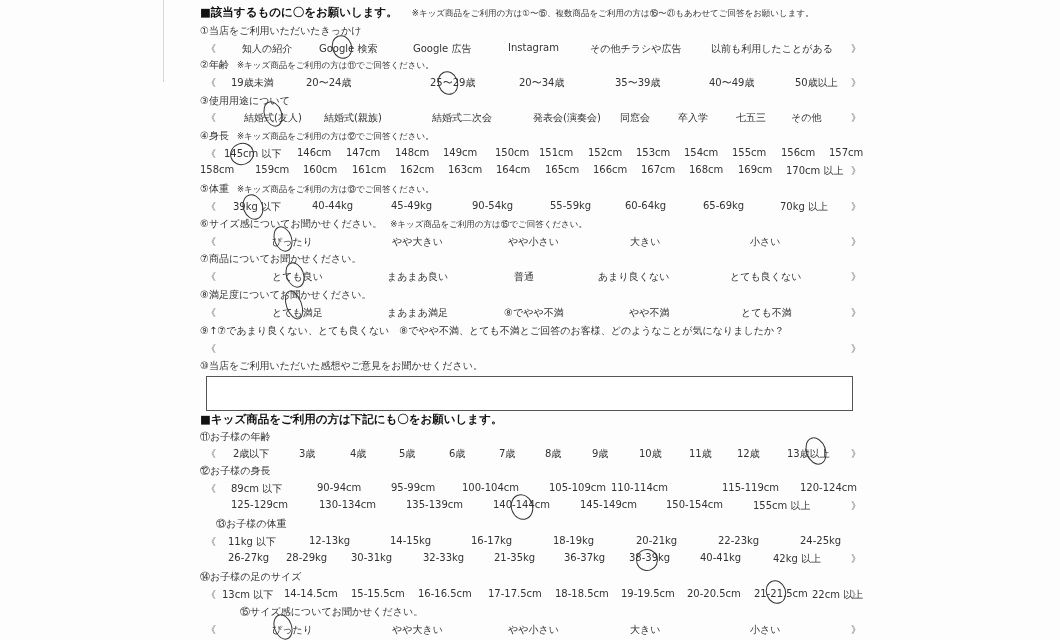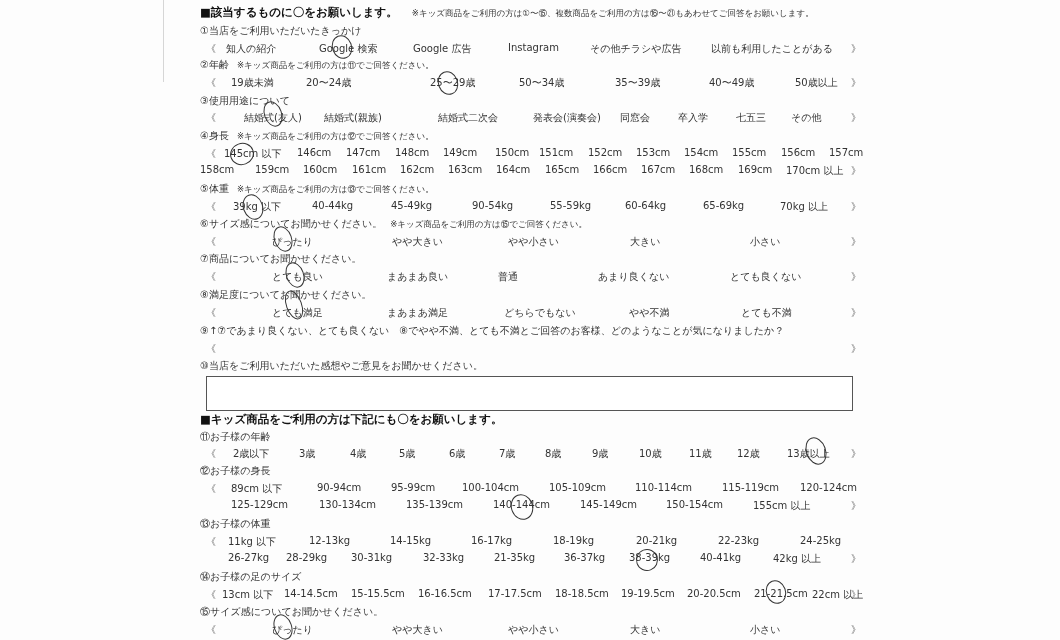--- a/index.html
+++ b/index.html
@@ -29,50 +29,50 @@
 
 <div class="sheet">
 
   <div class="row" style="top:5px;">
     <span class="sec-title">■該当するものに〇をお願いします。</span><span class="note">※キッズ商品をご利用の方は①〜⑮、複数商品をご利用の方は⑯〜㉑もあわせてご回答をお願いします。</span>
   </div>
 
   <div class="row q" style="top:24px;">①当店をご利用いただいたきっかけ</div>
   <div class="opt-line" style="top:42px;">
     <span class="br l">《</span>
-    <span class="opt" style="left:20px">知人の紹介</span>
+    <span class="opt" style="left:36px">知人の紹介</span>
     <span class="opt" style="left:113px">Google 検索</span>
     <span class="opt" style="left:207px">Google 広告</span>
     <span class="opt" style="left:302px">Instagram</span>
     <span class="opt" style="left:384px">その他チラシや広告</span>
     <span class="opt" style="left:505px">以前も利用したことがある</span>
     <span class="br r">》</span>
     <div class="circle" style="left:126px;top:-7px;width:18px;height:22px;"></div>
   </div>
 
   <div class="row q" style="top:58px;text-align:right;"><span>②年齢</span><span class="qnote">※キッズ商品をご利用の方は⑪でご回答ください。</span></div>
   <div class="opt-line" style="top:76px;">
     <span class="br l">《</span>
     <span class="opt" style="left:25px">19歳未満</span>
     <span class="opt" style="left:100px">20〜24歳</span>
     <span class="opt" style="left:224px">25〜29歳</span>
-    <span class="opt" style="left:313px">50〜34歳</span>
+    <span class="opt" style="left:313px">20〜34歳</span>
     <span class="opt" style="left:409px">35〜39歳</span>
     <span class="opt" style="left:503px">40〜49歳</span>
     <span class="opt" style="left:589px">50歳以上</span>
     <span class="br r">》</span>
     <div class="circle" style="left:232px;top:-5px;width:18px;height:22px;"></div>
   </div>
 
   <div class="row q" style="top:94px;">③使用用途について</div>
   <div class="opt-line" style="top:111px;">
     <span class="br l">《</span>
     <span class="opt" style="left:38px">結婚式(友人)</span>
     <span class="opt" style="left:118px">結婚式(親族)</span>
-    <span class="opt" style="left:232px">結婚式二次会</span>
+    <span class="opt" style="left:226px">結婚式二次会</span>
     <span class="opt" style="left:327px">発表会(演奏会)</span>
     <span class="opt" style="left:414px">同窓会</span>
     <span class="opt" style="left:472px">卒入学</span>
     <span class="opt" style="left:530px">七五三</span>
     <span class="opt" style="left:585px">その他</span>
     <span class="br r">》</span>
     <div class="circle" style="left:58px;top:-10px;width:16px;height:24px;"></div>
   </div>
 
   <div class="row q" style="top:129px;"><span>④身長</span><span class="qnote">※キッズ商品をご利用の方は⑫でご回答ください。</span></div>
@@ -135,33 +135,33 @@
     <span class="opt" style="left:544px">小さい</span>
     <span class="br r">》</span>
     <div class="circle" style="left:68px;top:-9px;width:16px;height:24px;"></div>
   </div>
 
   <div class="row q" style="top:252px;">⑦商品についてお聞かせください。</div>
   <div class="opt-line" style="top:270px;">
     <span class="br l">《</span>
     <span class="opt" style="left:66px">とても良い</span>
     <span class="opt" style="left:181px">まあまあ良い</span>
-    <span class="opt" style="left:292px">普通</span>
+    <span class="opt" style="left:308px">普通</span>
     <span class="opt" style="left:392px">あまり良くない</span>
     <span class="opt" style="left:524px">とても良くない</span>
     <span class="br r">》</span>
     <div class="circle" style="left:80px;top:-8px;width:16px;height:24px;"></div>
   </div>
 
   <div class="row q" style="top:288px;">⑧満足度についてお聞かせください。</div>
   <div class="opt-line" style="top:306px;">
     <span class="br l">《</span>
     <span class="opt" style="left:66px">とても満足</span>
     <span class="opt" style="left:181px">まあまあ満足</span>
-    <span class="opt" style="left:298px">どちらでもない</span>
+    <span class="opt" style="left:298px">⑧でやや不満</span>
     <span class="opt" style="left:423px">やや不満</span>
     <span class="opt" style="left:535px">とても不満</span>
     <span class="br r">》</span>
     <div class="circle" style="left:80px;top:-16px;width:14px;height:28px;"></div>
   </div>
 
   <div class="row q" style="top:324px;">⑨↑⑦であまり良くない、とても良くない　⑧でやや不満、とても不満とご回答のお客様、どのようなことが気になりましたか？</div>
   <div class="opt-line" style="top:342px;">
     <span class="br l">《</span>
     <span class="opt" style="left:20px"></span>
@@ -197,37 +197,37 @@
   </div>
 
   <div class="row q" style="top:464px;">⑫お子様の身長</div>
   <div class="opt-line" style="top:482px;">
     <span class="br l">《</span>
     <span class="opt" style="left:25px">89cm 以下</span>
     <span class="opt" style="left:111px">90-94cm</span>
     <span class="opt" style="left:185px">95-99cm</span>
     <span class="opt" style="left:256px">100-104cm</span>
     <span class="opt" style="left:343px">105-109cm</span>
-    <span class="opt" style="left:429px">110-114cm</span>
+    <span class="opt" style="left:405px">110-114cm</span>
     <span class="opt" style="left:516px">115-119cm</span>
     <span class="opt" style="left:594px">120-124cm</span>
   </div>
   <div class="opt-line" style="top:499px;">
     <span class="opt" style="left:25px">125-129cm</span>
     <span class="opt" style="left:113px">130-134cm</span>
     <span class="opt" style="left:200px">135-139cm</span>
     <span class="opt" style="left:287px">140-144cm</span>
     <span class="opt" style="left:374px">145-149cm</span>
     <span class="opt" style="left:460px">150-154cm</span>
     <span class="opt" style="left:547px">155cm 以上</span>
     <span class="br r">》</span>
     <div class="circle" style="left:305px;top:-5px;width:20px;height:24px;"></div>
   </div>
 
-  <div class="row q" style="top:517px;">⑬お子様の体重</div>
+  <div class="row q" style="top:517px;margin-left:16px;">⑬お子様の体重</div>
   <div class="opt-line" style="top:535px;">
     <span class="br l">《</span>
     <span class="opt" style="left:22px">11kg 以下</span>
     <span class="opt" style="left:103px">12-13kg</span>
     <span class="opt" style="left:184px">14-15kg</span>
     <span class="opt" style="left:265px">16-17kg</span>
     <span class="opt" style="left:347px">18-19kg</span>
     <span class="opt" style="left:430px">20-21kg</span>
     <span class="opt" style="left:512px">22-23kg</span>
     <span class="opt" style="left:594px">24-25kg</span>
@@ -256,21 +256,21 @@
     <span class="opt" style="left:282px">17-17.5cm</span>
     <span class="opt" style="left:349px">18-18.5cm</span>
     <span class="opt" style="left:415px">19-19.5cm</span>
     <span class="opt" style="left:481px">20-20.5cm</span>
     <span class="opt" style="left:548px">21-21.5cm</span>
     <span class="opt" style="left:606px">22cm 以上</span>
     <span class="br r">》</span>
     <div class="circle" style="left:560px;top:-8px;width:18px;height:22px;"></div>
   </div>
 
-  <div class="row q" style="top:605px;">⑮サイズ感についてお聞かせください。</div>
+  <div class="row q" style="top:605px;margin-left:40px;">⑮サイズ感についてお聞かせください。</div>
   <div class="opt-line" style="top:623px;">
     <span class="br l">《</span>
     <span class="opt" style="left:66px">ぴったり</span>
     <span class="opt" style="left:186px">やや大きい</span>
     <span class="opt" style="left:302px">やや小さい</span>
     <span class="opt" style="left:424px">大きい</span>
     <span class="opt" style="left:544px">小さい</span>
     <span class="br r">》</span>
     <div class="circle" style="left:68px;top:-9px;width:16px;height:24px;"></div>
   </div>

